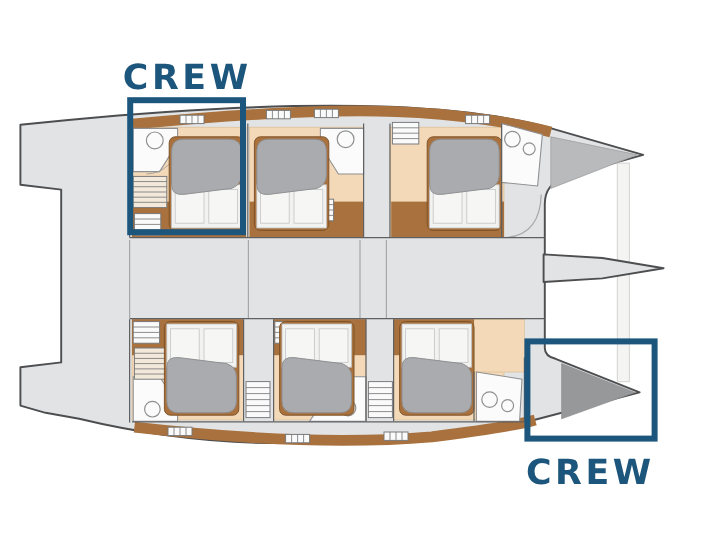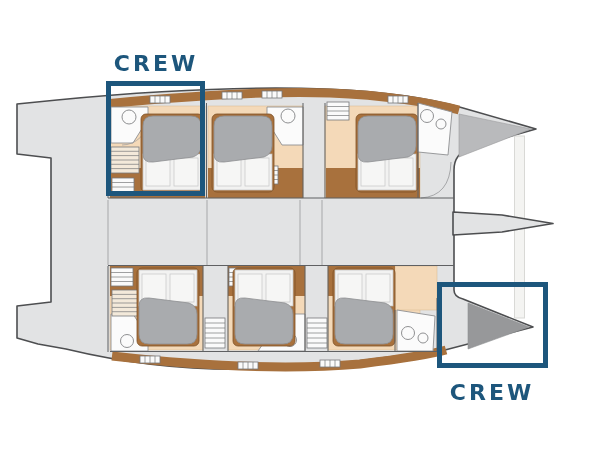--- a/index.html
+++ b/index.html
@@ -25,21 +25,21 @@
   .pillow    {fill:#f6f6f5;stroke:#c5c6c7;stroke-width:.7;}
   .foretri   {fill:#b9babc;stroke:#9a9b9c;stroke-width:.6;}
   .shadowtri {fill:#97989a;stroke:#8f9092;stroke-width:.6;}
   .strip     {fill:#f4f4f2;stroke:#d9d9d6;stroke-width:1;}
   .arc       {fill:none;stroke:#9a9b9d;stroke-width:.7;}
 
   .crew-box{position:absolute;border:5px solid var(--crew_blue,#1d567c);box-sizing:border-box;}
   .crew-box-top{left:106px;top:81px;width:99px;height:115px;}
   .crew-box-bottom{left:437px;top:282px;width:111px;height:86px;}
   .crew-label{position:absolute;width:122px;text-align:center;color:var(--crew_blue,#1d567c);
-              font-weight:bold;font-size:22px;letter-spacing:3px;line-height:30px;}
+              font-weight:bold;font-size:29px;letter-spacing:3px;line-height:30px;}
   .crew-label-top{left:95px;top:49px;}
   .crew-label-bottom{left:431px;top:378px;}
 </style>
 </head>
 <body>
 
 <div class="stage">
 
 <svg width="600" height="450" viewBox="0 0 600 450">
   <defs>

